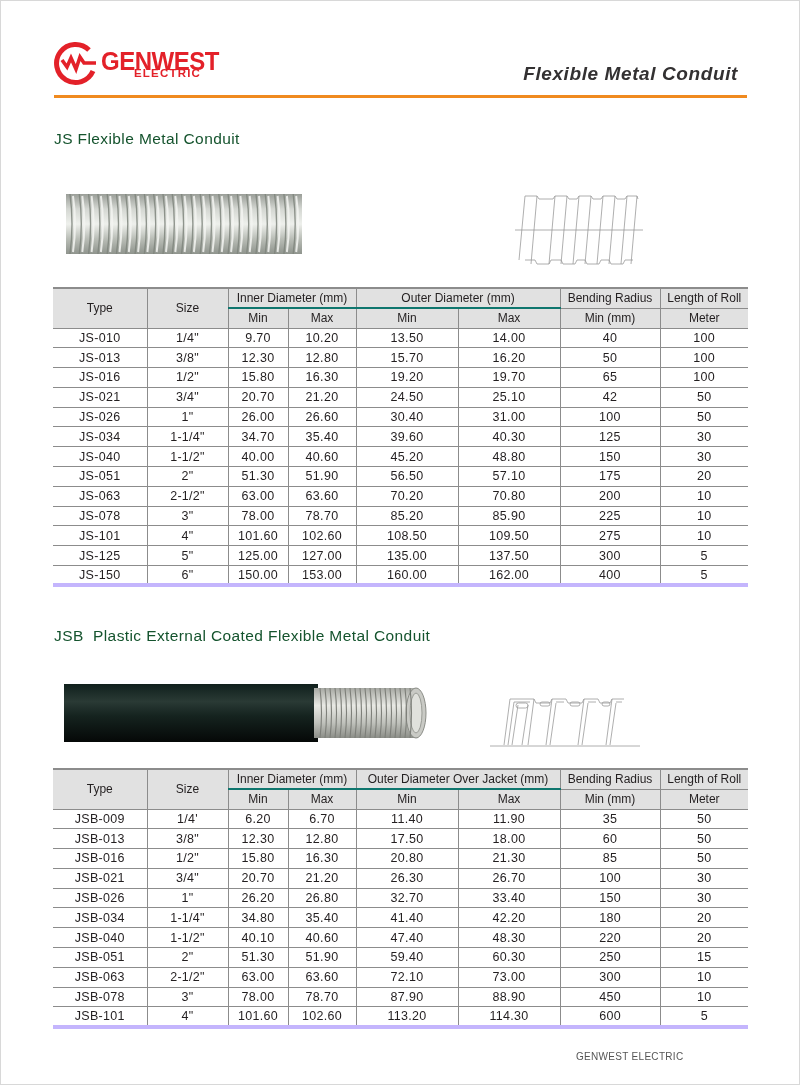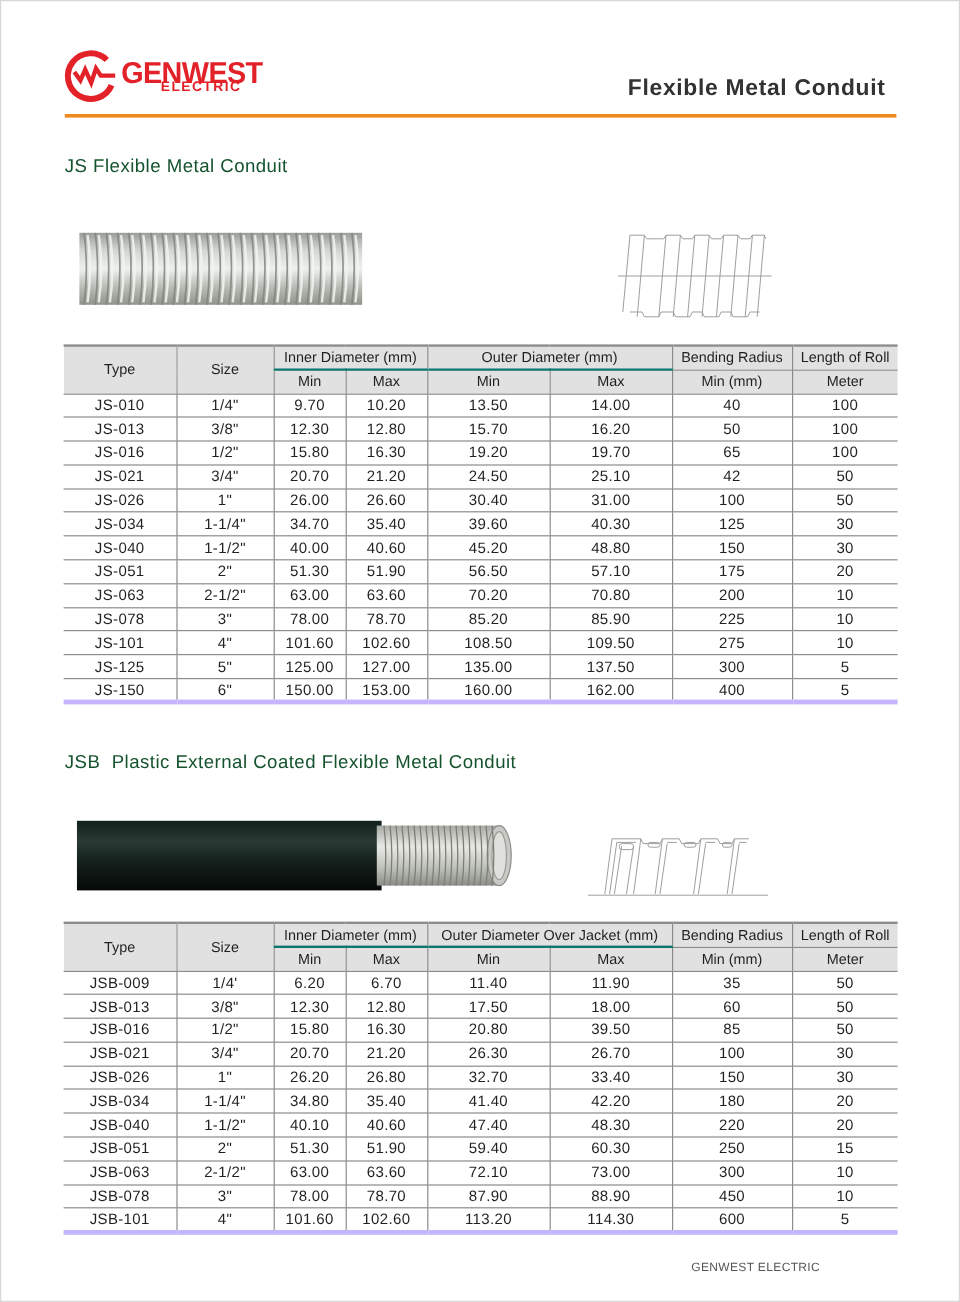--- a/index.html
+++ b/index.html
@@ -5,21 +5,21 @@
   * { box-sizing: border-box; margin: 0; padding: 0; }
   html, body { width: 800px; height: 1085px; background: #ffffff; overflow: hidden; }
   body { position: relative; font-family: "Liberation Sans", sans-serif; color: #231f20; }
   .page-frame { position: absolute; left: 0; top: 0; width: 800px; height: 1085px; border: 1px solid #d8d8d8; }
 
   
   .logo { position: absolute; left: 53px; top: 41px; width: 150px; height: 46px; }
   .logo svg.mark { position: absolute; left: 0; top: 0; width: 46px; height: 46px; }
   .logo .brand { position: absolute; left: 48px; top: 9px; font-weight: 700; font-size: 24px; color: #e32129; letter-spacing: -0.5px; line-height: 1; transform: scaleY(1.05); }
   .logo .sub { position: absolute; left: 81px; top: 27px; font-weight: 700; font-size: 11.5px; color: #e32129; letter-spacing: 1.2px; line-height: 1; text-align: center; }
-  .doc-title { position: absolute; right: 62px; top: 64px; font-size: 19px; font-weight: 700; color: #333132; letter-spacing: 0.6px; line-height: 1; }
+  .doc-title { position: absolute; right: 62px; top: 64px; font-size: 19px; font-weight: 700; color: #333132; letter-spacing: 0.6px; line-height: 1; font-style: italic; }
   .rule { position: absolute; left: 54px; top: 95px; width: 693px; height: 3px; background: #f08a1f; }
 
   .section-title { position: absolute; left: 54px; font-size: 15.5px; font-weight: 400; color: #14532d; letter-spacing: 0.4px; line-height: 1; }
   #sec1-title { top: 131px; }
   #sec2-title { top: 628px; white-space: pre; }
 
   .photo { position: absolute; }
   #photo1 { left: 66px; top: 188px; width: 236px; height: 72px; }
   #drawing1 { left: 515px; top: 190px; width: 150px; height: 80px; }
   #photo2 { left: 64px; top: 680px; width: 366px; height: 66px; }
@@ -420,21 +420,21 @@
         <td>18.00</td>
         <td>60</td>
         <td>50</td>
       </tr>
       <tr>
         <td>JSB-016</td>
         <td>1/2"</td>
         <td>15.80</td>
         <td>16.30</td>
         <td>20.80</td>
-        <td>39.50</td>
+        <td>21.30</td>
         <td>85</td>
         <td>50</td>
       </tr>
       <tr>
         <td>JSB-021</td>
         <td>3/4"</td>
         <td>20.70</td>
         <td>21.20</td>
         <td>26.30</td>
         <td>26.70</td>

